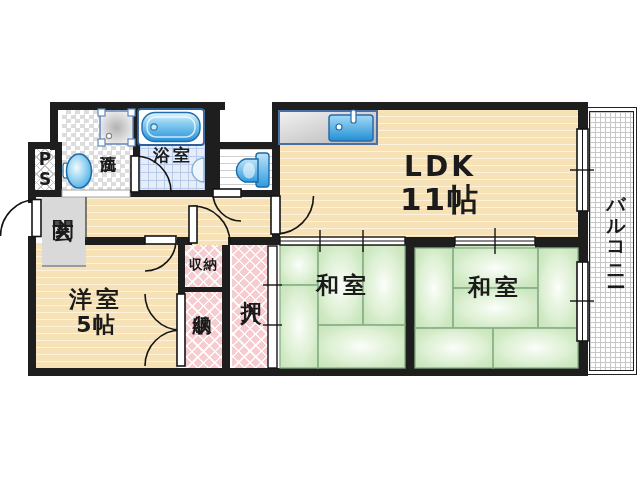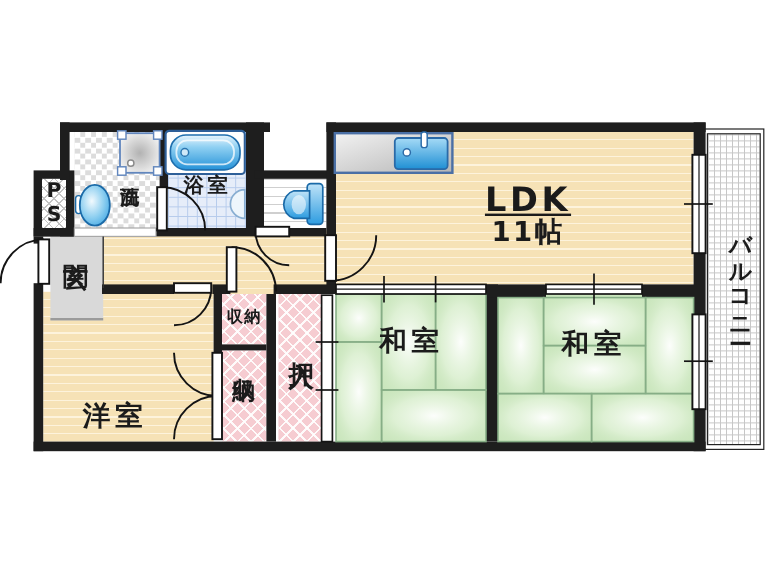--- a/index.html
+++ b/index.html
@@ -207,31 +207,32 @@
       <rect x="577" y="129" width="11" height="82" fill="#fff" stroke-width="1.6"></rect>
       <line x1="582.5" y1="129" x2="582.5" y2="211" stroke-width="1"></line>
       <line x1="570" y1="170" x2="594" y2="170" stroke-width="1.4"></line>
       <rect x="577" y="262" width="11" height="79" fill="#fff" stroke-width="1.6"></rect>
       <line x1="582.5" y1="262" x2="582.5" y2="341" stroke-width="1"></line>
       <line x1="570" y1="301" x2="594" y2="301" stroke-width="1.4"></line>
     </g>
   </svg>
 
   <div class="rlabel" style="left:390px;top:151px;width:100px;">
-    <span style="font-size:28px;letter-spacing:3px;text-decoration:underline;">LDK</span>
-    <span style="font-size:23px;letter-spacing:2px;">11帖</span>
+    <span style="font-size:28px;letter-spacing:3px;">LDK</span>
+    <span style="font-size:31px;letter-spacing:2px;">11帖</span>
   </div>
   <div class="rlabel" style="left:293px;top:273px;width:100px;">
     <span class="nm">和室</span>
   </div>
   <div class="rlabel" style="left:445px;top:275px;width:100px;">
     <span class="nm">和室</span>
   </div>
-  <div class="rlabel" style="left:48px;top:287px;width:96px;margin-top:48px;">
+  <div class="rlabel" style="left:48px;top:287px;width:96px;">
     <span class="nm">洋室</span>
+    <span class="sz">5帖</span>
   </div>
   <div class="rlabel" style="left:147px;top:146px;width:52px;font-size:17px;letter-spacing:3px;">
     <span>浴室</span>
   </div>
   <div class="vlabel" style="left:100px;top:143px;height:50px;font-size:16px;">洗面</div>
   <div class="vlabel" style="left:52px;top:202px;height:62px;font-size:21px;">玄関</div>
   <div class="vlabel upright" style="left:36px;top:149px;height:42px;font-size:17px;letter-spacing:0;">PS</div>
   <div class="rlabel" style="left:185px;top:257px;width:37px;font-size:13.5px;letter-spacing:1px;">
     <span>収納</span>
   </div>

